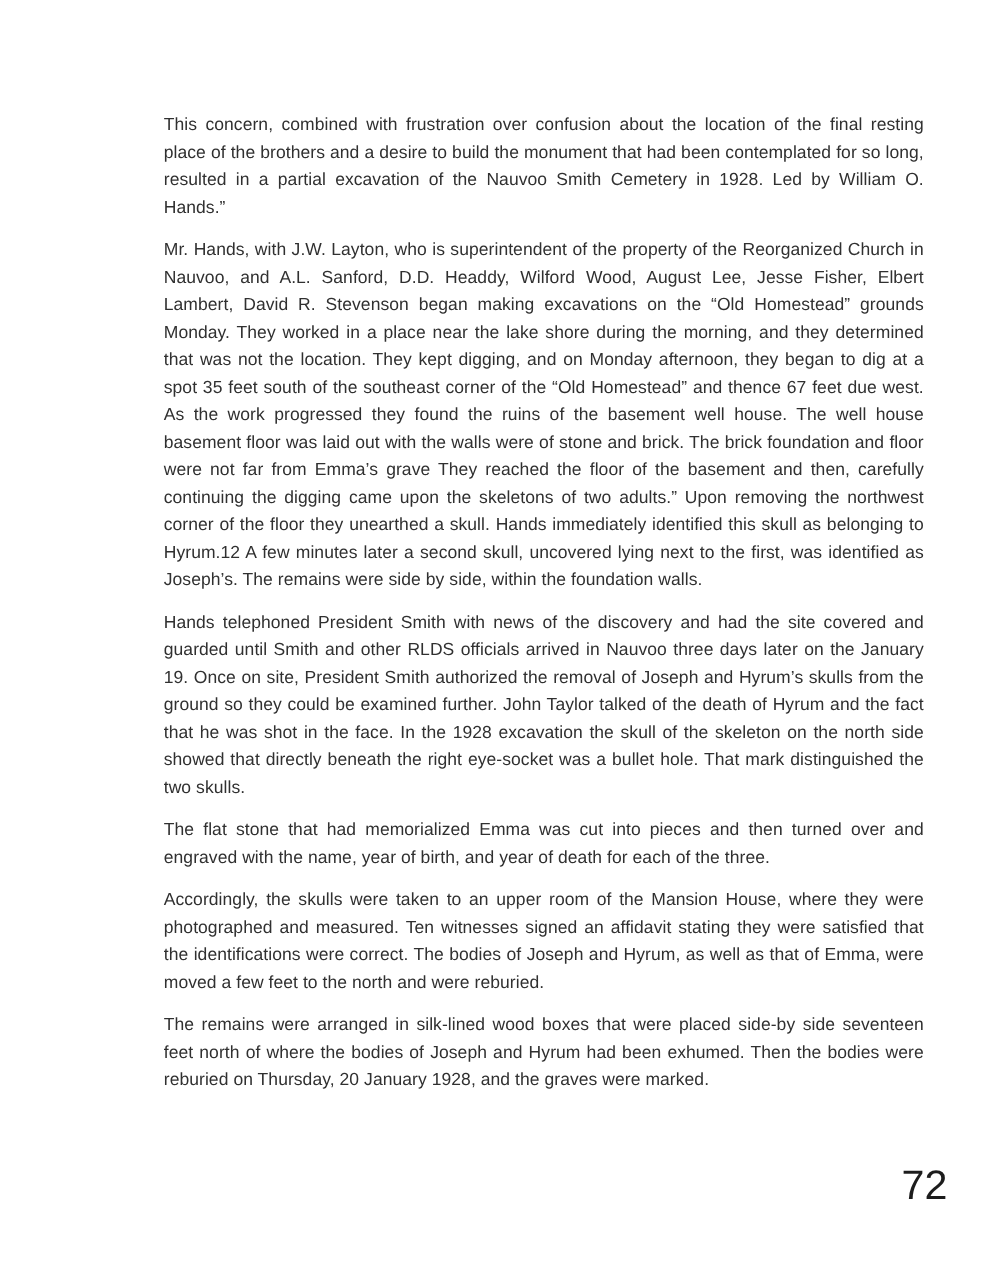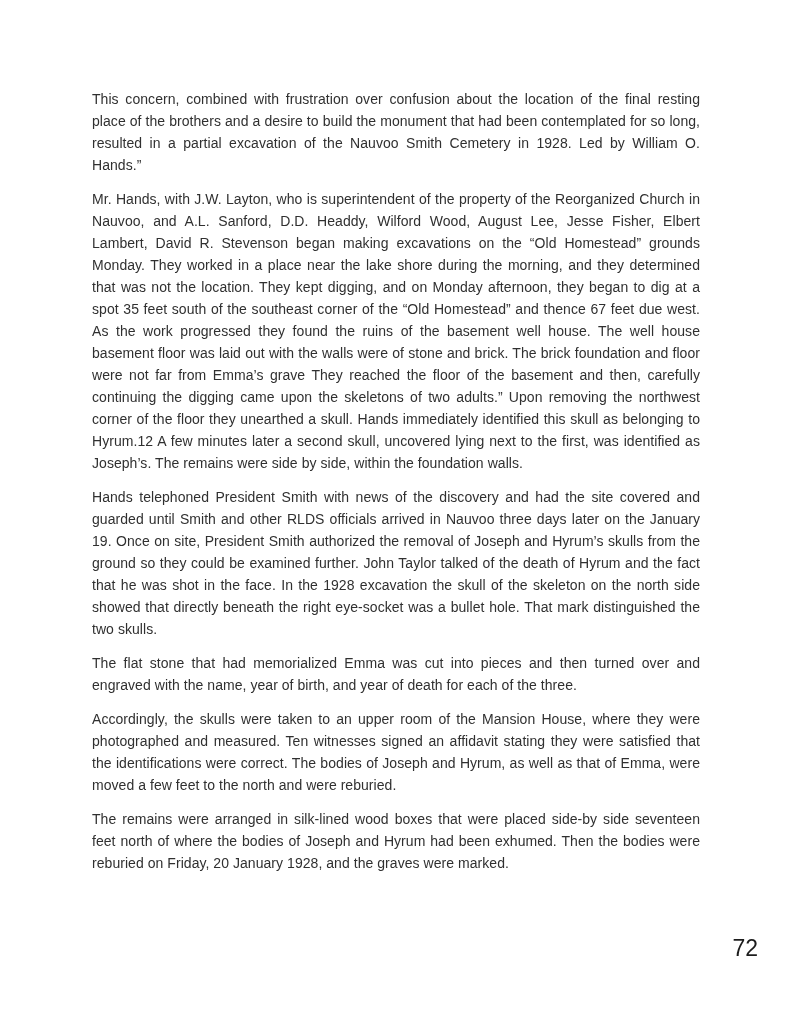--- a/index.html
+++ b/index.html
@@ -11,51 +11,52 @@
     height: 1023px;
     background: #ffffff;
     font-family: "Liberation Sans", sans-serif;
     position: relative;
     overflow: hidden;
   }
   .page {
     position: absolute;
     inset: 0;
     background: #ffffff;
+    margin-left: 39px;
   }
   .content {
     position: absolute;
     left: 92px;
     top: 88px;
     width: 608px;
   }
   .para {
     margin: 0 0 12px 0;
     font-size: 14px;
     line-height: 22px;
     color: #303030;
     text-align: justify;
     letter-spacing: 0.05px;
   }
   .page-number {
     position: absolute;
     right: 33px;
     top: 930px;
-    font-size: 23px;
+    font-size: 33px;
     line-height: 36px;
     color: #1c1c1c;
     font-weight: 400;
   }
 </style>
 </head>
 <body>
 
 <div class="page">
   <div class="content">
       <p class="para">This concern, combined with frustration over confusion about the location of the final resting place of the brothers and a desire to build the monument that had been contemplated for so long, resulted in a partial excavation of the Nauvoo Smith Cemetery in 1928. Led by William O. Hands.”</p>
       <p class="para">Mr. Hands, with J.W. Layton, who is superintendent of the property of the Reorganized Church in Nauvoo, and A.L. Sanford, D.D. Headdy, Wilford Wood, August Lee, Jesse Fisher, Elbert Lambert, David R. Stevenson began making excavations on the “Old Homestead” grounds Monday. They worked in a place near the lake shore during the morning, and they determined that was not the location. They kept digging, and on Monday afternoon, they began to dig at a spot 35 feet south of the southeast corner of the “Old Homestead” and thence 67 feet due west. As the work progressed they found the ruins of the basement well house.  The well house basement floor  was laid out with the walls were of stone and brick. The brick foundation and floor were not far from Emma’s grave They reached the floor of the basement and then, carefully continuing the digging came upon the skeletons of two adults.” Upon removing the northwest corner of the floor they unearthed a skull. Hands immediately identified this skull as belonging to Hyrum.12 A few minutes later a second skull, uncovered lying next to the first, was identified as Joseph’s.  The remains were side by side, within the foundation walls.</p>
       <p class="para">Hands telephoned President Smith with news of the discovery and had the site covered and guarded until Smith and other RLDS officials arrived in Nauvoo three days later on the January 19. Once on site, President Smith authorized the removal of Joseph and Hyrum’s skulls from the ground so they could be examined further.  John Taylor talked of the death of Hyrum and the fact that he was shot in the face.  In the 1928 excavation the skull of the skeleton on the north side showed that directly beneath the right eye-socket was a bullet hole. That mark distinguished the two skulls.</p>
       <p class="para">The flat stone that had memorialized Emma was cut into pieces and then turned over and engraved with the name, year of birth, and year of death for each of the three.</p>
       <p class="para">Accordingly, the skulls were taken to an upper room of the Mansion House, where they were photographed and measured. Ten witnesses signed an affidavit stating they were satisfied that the identifications were correct.  The bodies of Joseph and Hyrum, as well as that of Emma, were moved a few feet to the north and were reburied.</p>
-      <p class="para">The remains were arranged in silk-lined wood boxes that were placed side-by side seventeen feet north of where the bodies of Joseph and Hyrum had been exhumed. Then the bodies were reburied on Friday, 20 January 1928, and the graves were marked.</p>
+      <p class="para">The remains were arranged in silk-lined wood boxes that were placed side-by side seventeen feet north of where the bodies of Joseph and Hyrum had been exhumed. Then the bodies were reburied on Thursday, 20 January 1928, and the graves were marked.</p>
     </div>
   <div class="page-number">72</div>
 </div>
 
 </body></html>

